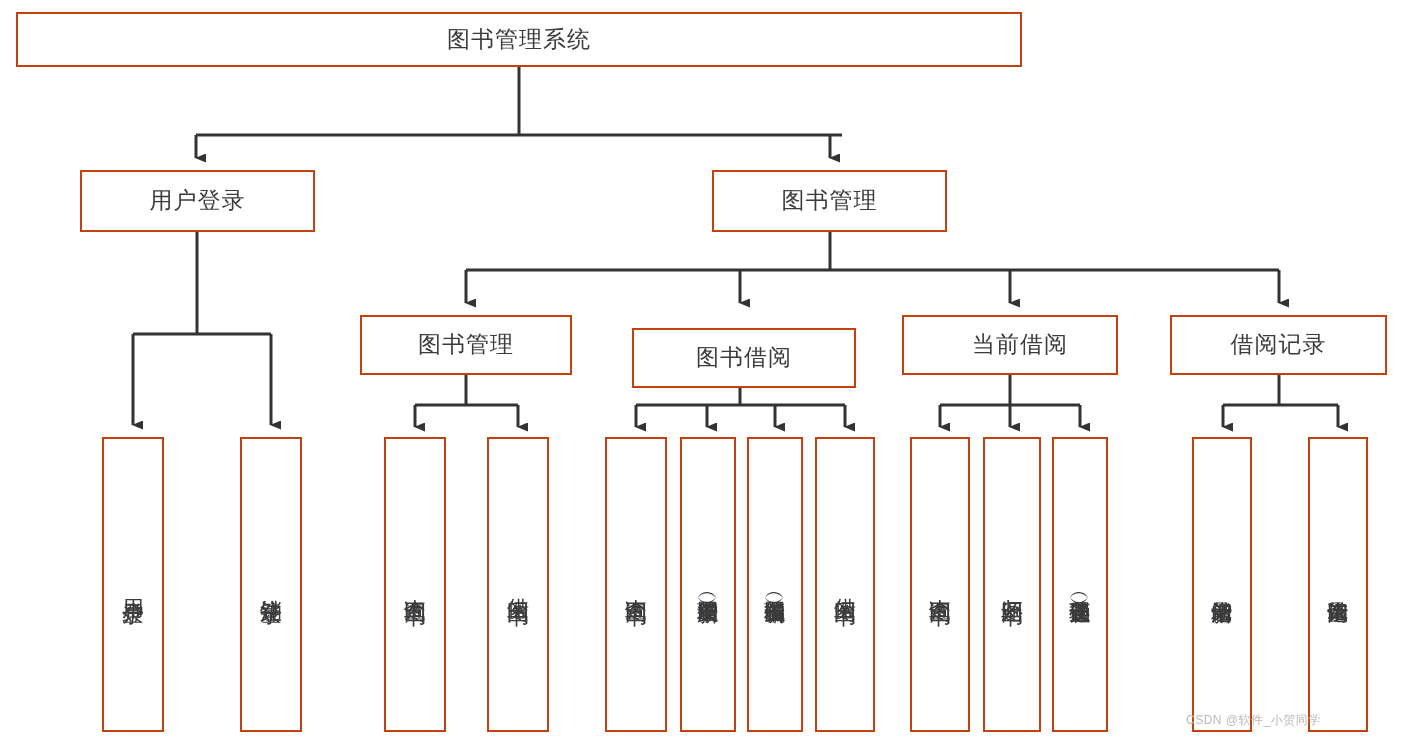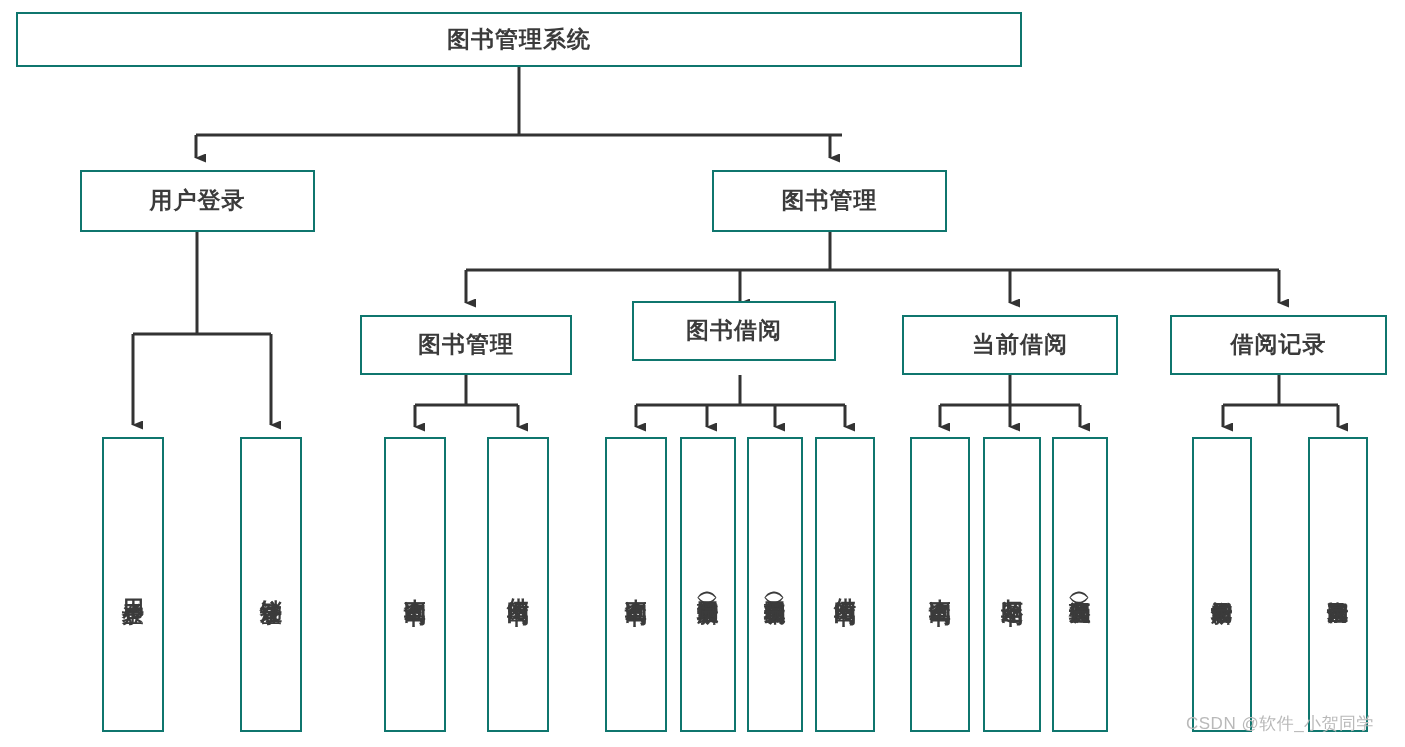--- a/index.html
+++ b/index.html
@@ -23,27 +23,26 @@
     left: 0;
     top: 0;
     width: 1405px;
     height: 747px;
     pointer-events: none;
   }
   .node {
     position: absolute;
     box-sizing: border-box;
     background: #ffffff;
-    border: 2px solid #0f766e;
+    border: 2px solid #c2410c;
     display: flex;
     align-items: center;
     justify-content: center;
     color: #3b3b3b;
     text-align: right;
-    font-weight: bold;
   }
   .node.horiz {
     font-size: 23px;
     letter-spacing: 1px;
     line-height: 1.2;
   }
   .node.root {
     font-size: 23px;
   }
   .node.leaf {
@@ -62,21 +61,21 @@
   }
   .leaf-text.tight {
     line-height: 1.12;
     letter-spacing: 0px;
     font-size: 21px;
   }
   #watermark {
     position: absolute;
     left: 1186px;
     top: 712px;
-    font-size: 17px;
+    font-size: 12px;
     color: #b9b9b9;
     white-space: nowrap;
     letter-spacing: 0.5px;
   }
 </style>
 </head>
 <body>
 
 <div id="diagram-root">
 
@@ -137,21 +136,21 @@
   <div class="node horiz" style="left:80px; top:170px; width:235px; height:62px;">
     <span>用户登录</span>
   </div>
   <div class="node horiz" style="left:712px; top:170px; width:235px; height:62px;">
     <span>图书管理</span>
   </div>
 
   <div class="node horiz" style="left:360px; top:315px; width:212px; height:60px;">
     <span>图书管理</span>
   </div>
-  <div class="node horiz" style="left:632px; top:301px; width:204px; height:60px;">
+  <div class="node horiz" style="left:632px; top:328px; width:224px; height:60px;">
     <span>图书借阅</span>
   </div>
   <div class="node horiz" style="left:902px; top:315px; width:216px; height:60px;padding-left:20px;">
     <span>当前借阅</span>
   </div>
   <div class="node horiz" style="left:1170px; top:315px; width:217px; height:60px;">
     <span>借阅记录</span>
   </div>
 
   <div class="node leaf" style="left:102px; top:437px; width:62px; height:295px;">

